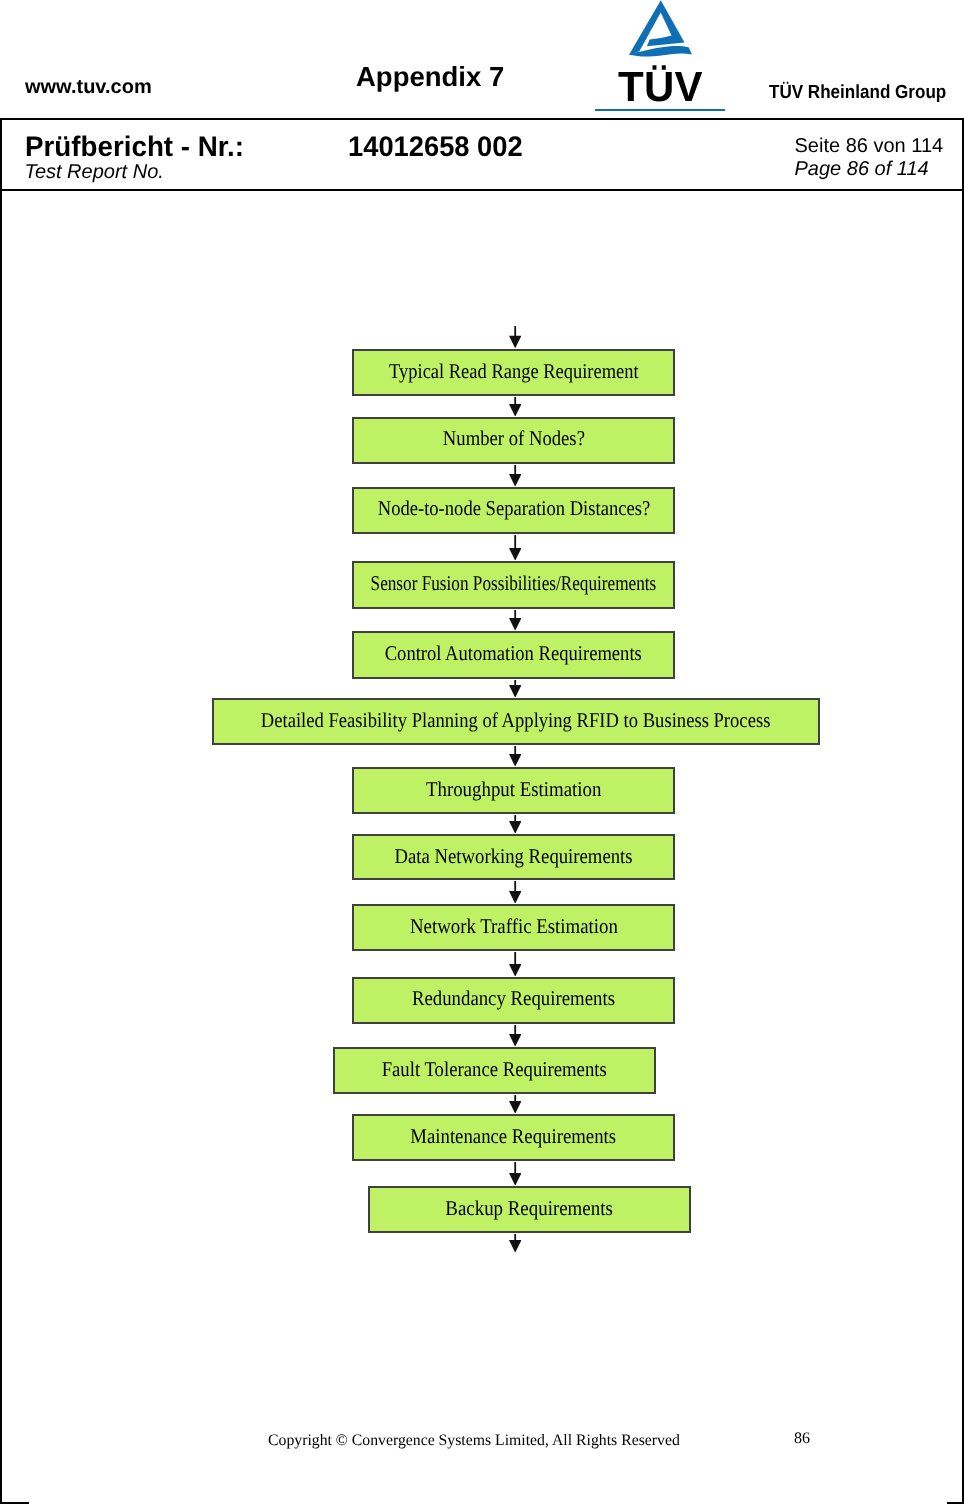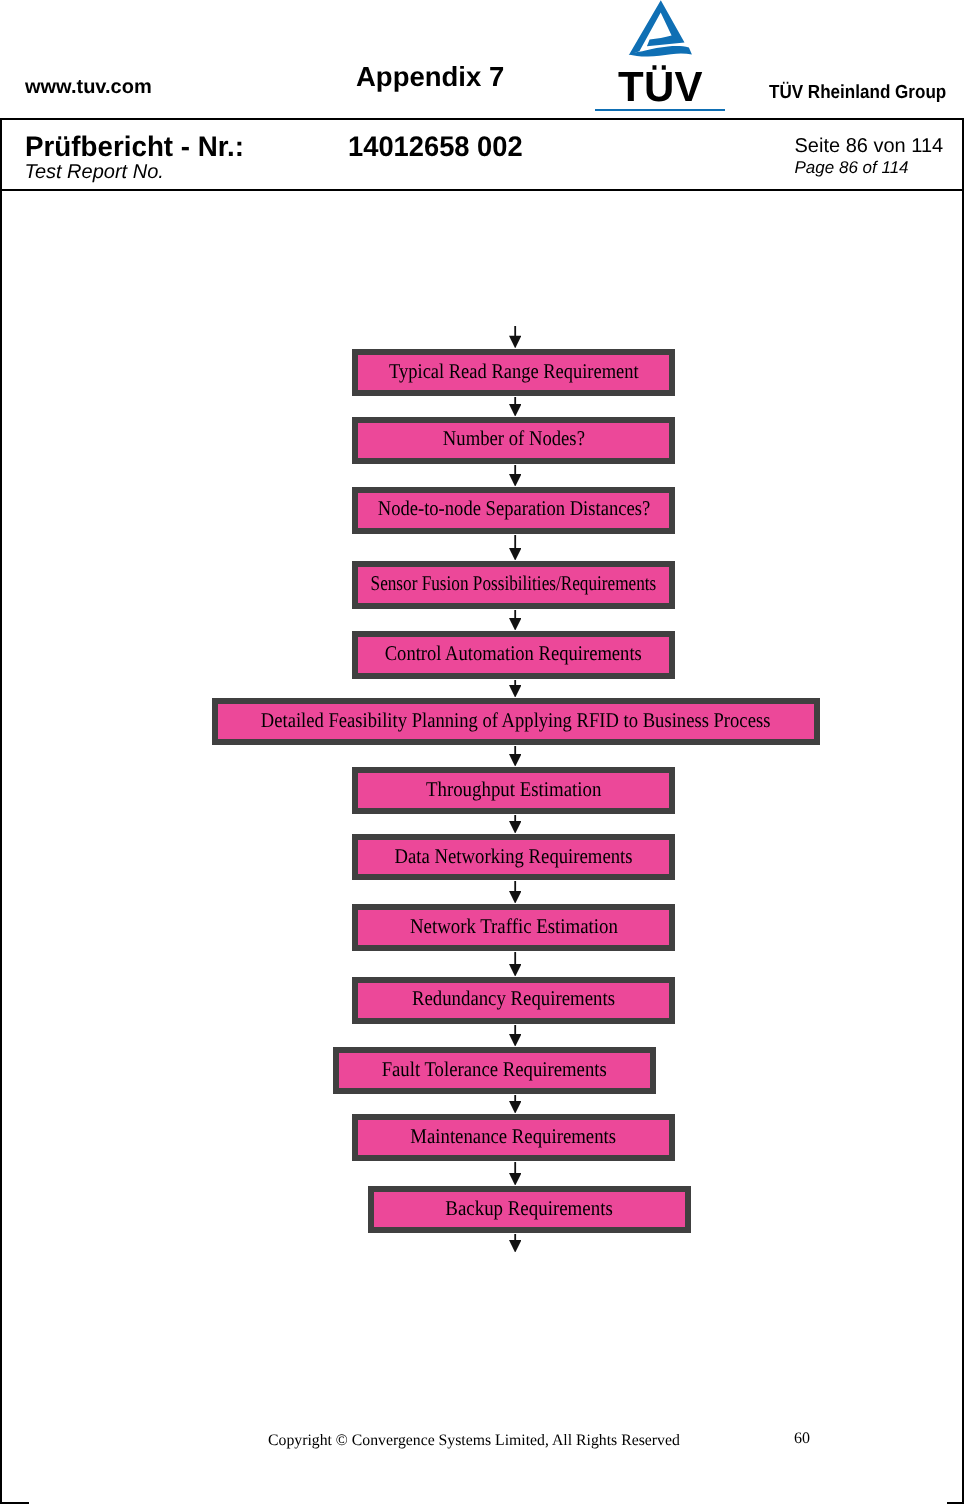--- a/index.html
+++ b/index.html
@@ -32,25 +32,25 @@
   #frame-bottom-l{position:absolute;left:0;top:1502px;width:29px;height:2px;background:#000;}
   #frame-bottom-r{position:absolute;left:947px;top:1502px;width:17px;height:2px;background:#000;}
 
   
   #report-label{position:absolute;left:24.5px;top:130.5px;font-size:28.4px;font-weight:bold;line-height:1.15;
                 white-space:nowrap;transform:scaleX(0.978);transform-origin:left center;}
   #report-label-en{position:absolute;left:24.5px;top:160.5px;font-size:20px;font-style:italic;line-height:1.15;}
   #report-number{position:absolute;left:347.5px;top:130.5px;font-size:28.4px;font-weight:bold;line-height:1.15;
                  white-space:nowrap;transform:scaleX(0.962);transform-origin:left center;}
   #page-de{position:absolute;left:794.5px;top:135px;font-size:20px;line-height:1.15;}
-  #page-en{position:absolute;left:794.5px;top:157.5px;font-size:17px;font-style:italic;line-height:1.15;}
+  #page-en{position:absolute;left:794.5px;top:157.5px;font-size:20px;font-style:italic;line-height:1.15;}
 
   
   #flow{position:absolute;left:0;top:0;width:964px;height:1505px;}
-  .node{position:absolute;border:6px solid #404040;background:#ec4899;box-sizing:border-box;}
+  .node{position:absolute;border:2px solid #404040;background:#bef264;box-sizing:border-box;}
   .node .label{position:absolute;left:-150px;right:-150px;top:50%;margin-top:-11.2px;
                text-align:center;font-family:"Liberation Serif",serif;font-size:21px;
                line-height:21px;white-space:nowrap;}
   .node .label span{display:inline-block;transform-origin:center;}
   .arrow{position:absolute;}
 
   
   #copyright{position:absolute;left:268px;top:1432px;font-family:"Liberation Serif",serif;
              font-size:16px;line-height:1.15;transform:scaleX(0.985);transform-origin:left center;}
   #footer-page{position:absolute;left:794px;top:1430px;font-family:"Liberation Serif",serif;
@@ -185,14 +185,14 @@
       <div class="node" style="left: 368px; top: 1186px; width: 323px; height: 47px;">
         <div class="label" style="margin-top: -11.7px;"><span style="transform: scaleX(0.9);">Backup Requirements</span></div>
       </div>
       <div class="arrow" style="left: 508.6px; top: 1233.5px; width: 12.4px; height: 18.7px;"><svg width="12.4" height="18.700000000000045" viewBox="0 0 12.4 18.700000000000045">
           <rect x="5.3" y="0" width="1.8" height="9.100000000000046" fill="#111"></rect>
           <polygon points="0,6.100000000000046 12.4,6.100000000000046 6.2,18.700000000000045" fill="#111"></polygon>
         </svg></div>
     </div>
 
   <div id="copyright">Copyright © Convergence Systems Limited, All Rights Reserved</div>
-  <div id="footer-page">60</div>
+  <div id="footer-page">86</div>
 </div>
 
 </body></html>

